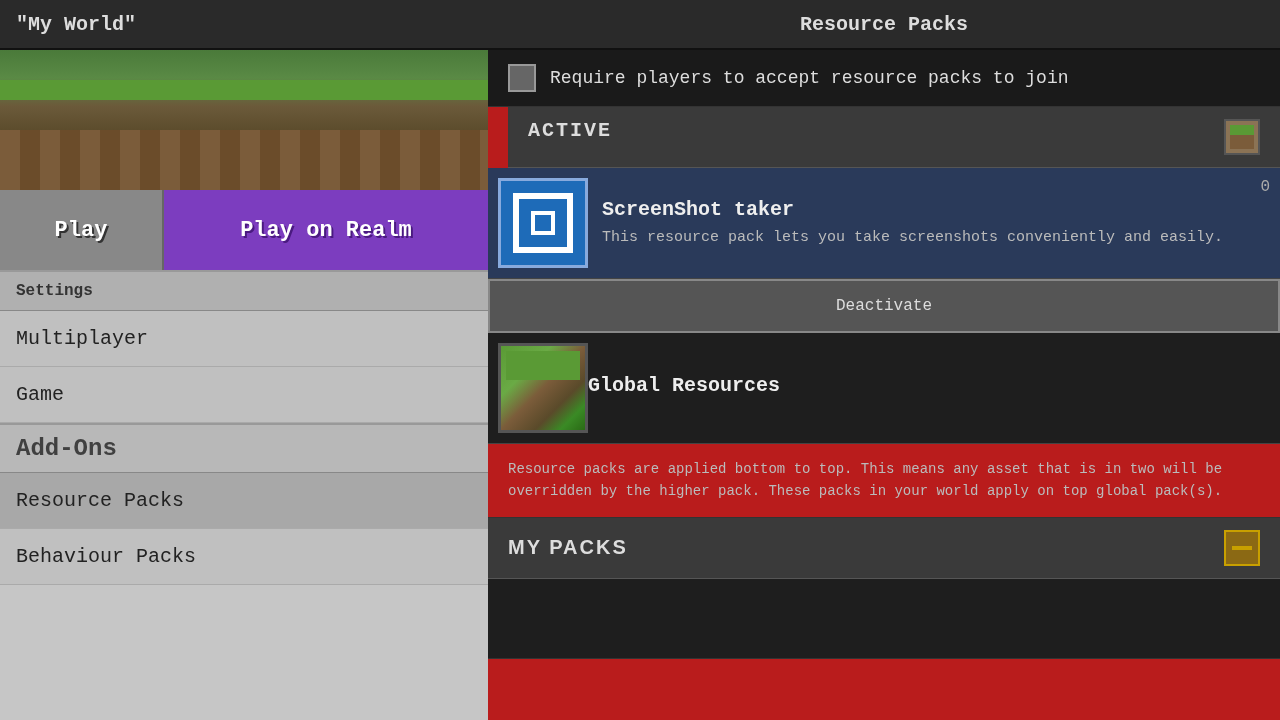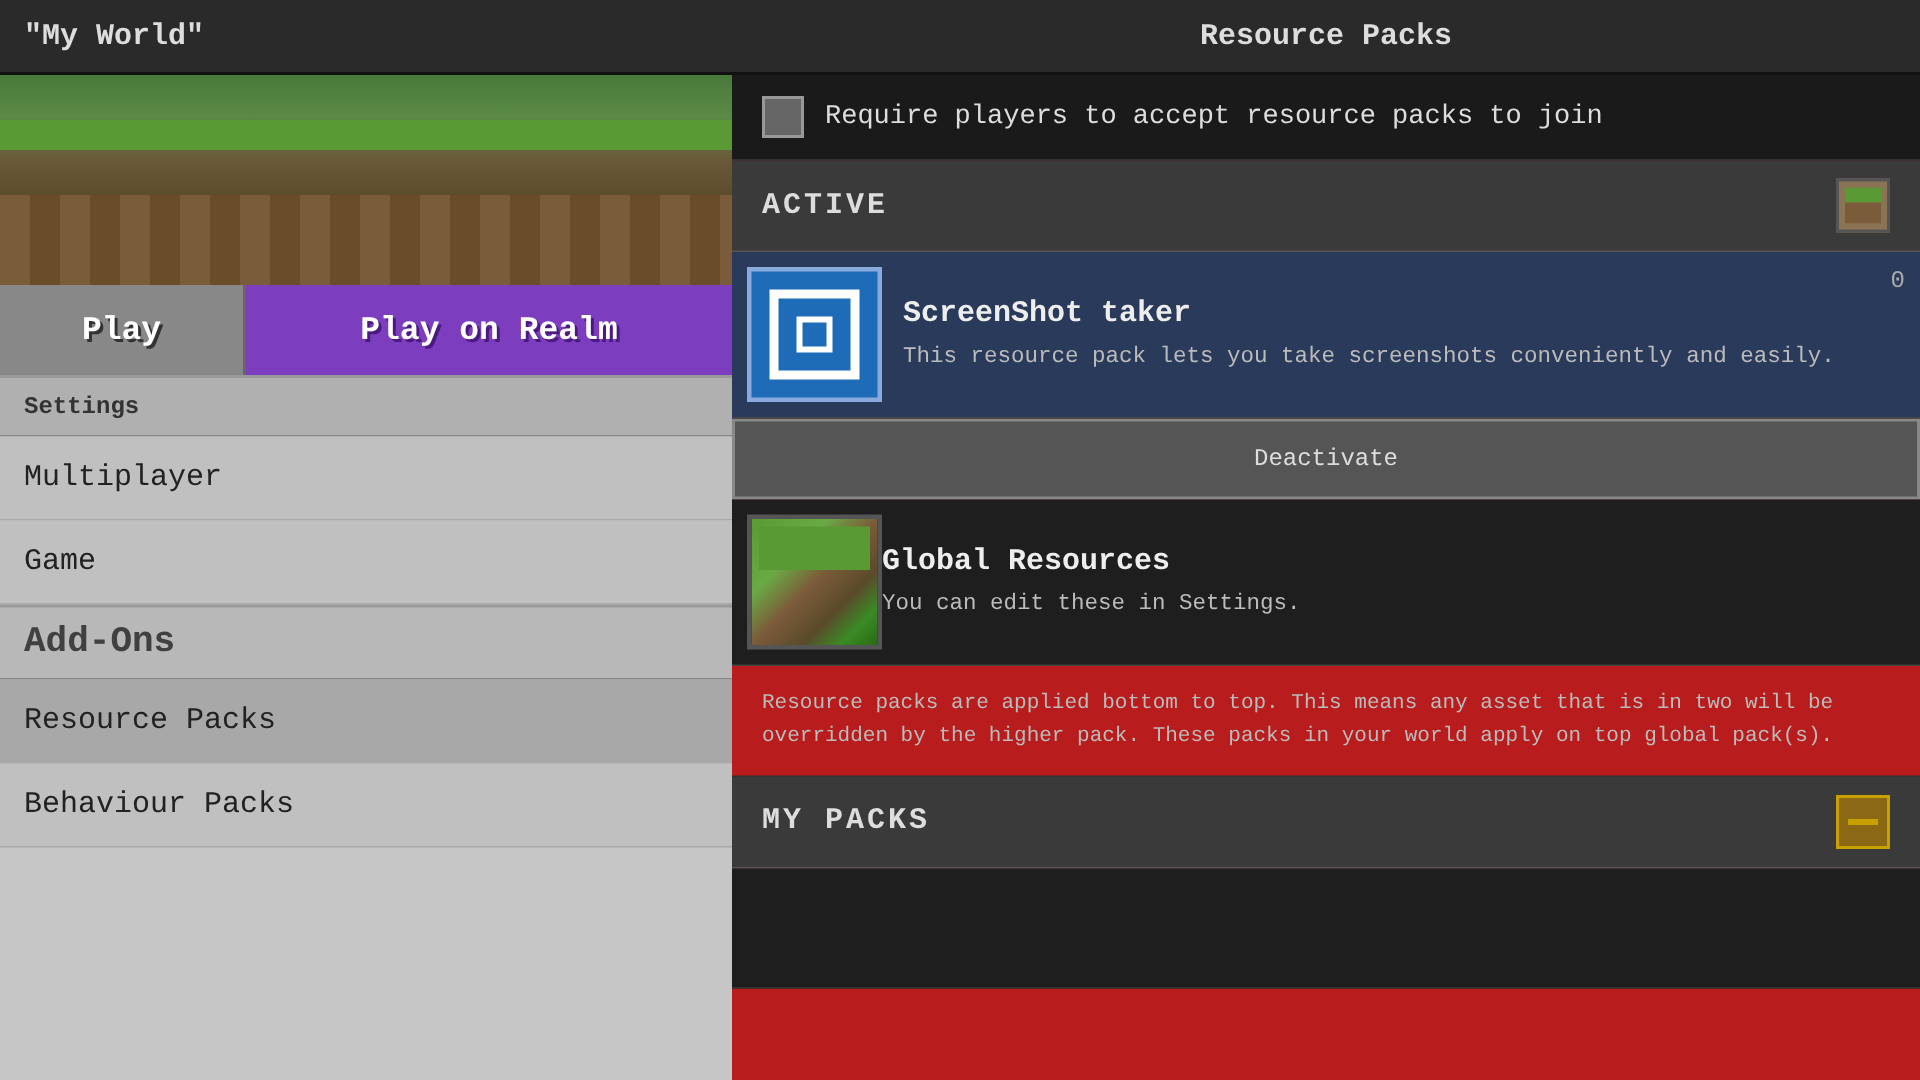--- a/index.html
+++ b/index.html
@@ -89,21 +89,21 @@
       position: absolute;
       top: 30px;
       left: 0;
       right: 0;
       height: 20px;
       background: #5a9a35;
     }
 
     .action-buttons {
       display: flex;
-      height: 60px;
+      height: 80px;
     }
 
     .btn-play {
       flex: 1;
       background: #888;
       color: #fff;
       font-size: 22px;
       font-weight: bold;
       font-family: 'Courier New', monospace;
       border: none;
@@ -192,23 +192,23 @@
       color: #ddd;
       font-size: 18px;
       font-family: 'Courier New', monospace;
     }
 
     
     .active-header {
       background: #3a3a3a;
       padding: 12px 20px;
       display: flex;
-      align-items: center;
       justify-content: space-between;
       border-bottom: 1px solid #555;
+      margin-left: 20px;
     }
 
     .active-label {
       color: #ddd;
       font-size: 20px;
       font-weight: bold;
       font-family: 'Courier New', monospace;
       letter-spacing: 2px;
     }
 
@@ -356,21 +356,21 @@
       display: flex;
       align-items: center;
       justify-content: space-between;
       border-bottom: 1px solid #555;
     }
 
     .my-packs-label {
       color: #ddd;
       font-size: 20px;
       font-weight: bold;
-      font-family: Liberation Mono, monospace;
+      font-family: Liberation Sans, sans-serif;
       letter-spacing: 2px;
     }
 
     .chest-icon {
       width: 36px;
       height: 36px;
       background: #8b6914;
       border: 2px solid #c8a000;
       display: flex;
       align-items: center;
@@ -454,21 +454,20 @@
       </div>
       <span class="pack-corner-badge">0</span>
     </div>
 
     <button class="deactivate-btn">Deactivate</button>
 
     <div class="pack-item-global">
       <div class="global-icon"></div>
       <div class="pack-info">
         <div class="pack-name">Global Resources</div>
-        <div class="pack-desc">You can edit these in Settings.</div>
       </div>
     </div>
 
     <div class="info-text">Resource packs are applied bottom to top. This means any asset that is in two will be overridden by the higher pack. These packs in your world apply on top global pack(s).</div>
 
     <div class="my-packs-header">
       <span class="my-packs-label">MY PACKS</span>
       <div class="chest-icon"></div>
     </div>
 

